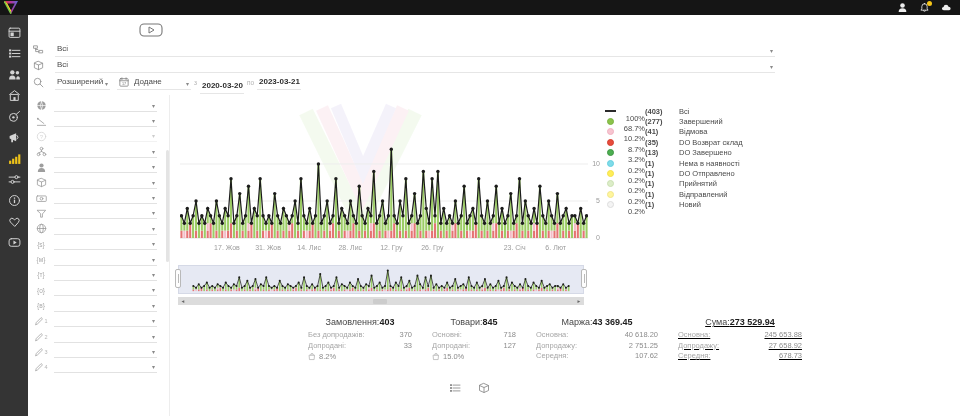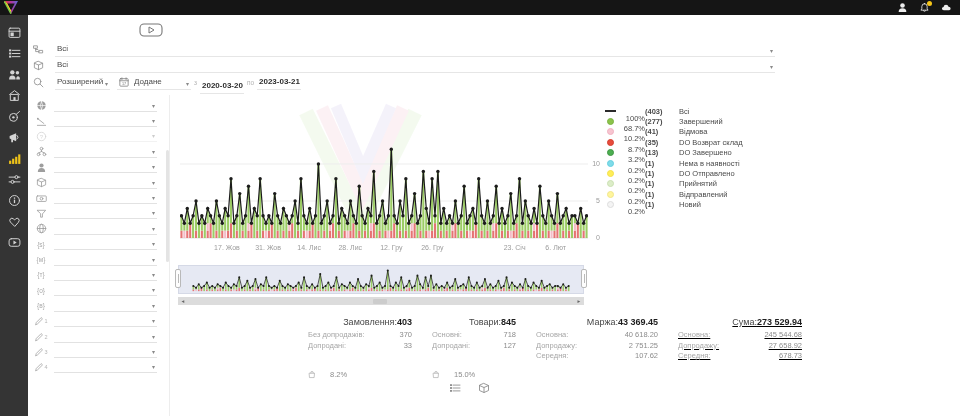--- a/index.html
+++ b/index.html
@@ -51,25 +51,25 @@
   .lg-lab{margin-left:6px;}
   
   .brush{position:absolute;left:178px;top:265px;width:406px;height:29px;background:#e6e9f3;border:1px solid #d5d9e6;box-sizing:border-box;z-index:2;}
   .b-handle{position:absolute;top:269px;width:6px;height:19px;background:#fdfdfd;border:1px solid #b9b9b9;border-radius:2px;z-index:3;cursor:ew-resize;box-sizing:border-box;}
   .b-handle:after{content:"";position:absolute;left:1.5px;top:4px;width:1px;height:9px;background:#b9b9b9;}
   .hscroll{position:absolute;left:178px;top:297px;width:406px;height:8px;background:#dcdcdc;z-index:2;}
   .hs-arrow{position:absolute;top:0;width:8px;height:8px;font-size:5.5px;color:#666;display:flex;align-items:center;justify-content:center;cursor:pointer;}
   .hs-notch{position:absolute;left:195px;top:1.5px;width:14px;height:5px;background:#cccccc;border-radius:1px;}
   
   .stats{position:absolute;left:308px;top:317px;display:flex;gap:20px;z-index:2;}
-  .sg-head{display:flex;justify-content:flex-end;font-size:9px;color:#474747;margin-bottom:3px;}
+  .sg-head{display:flex;justify-content:center;font-size:9px;color:#474747;margin-bottom:3px;}
   .sg-head b{color:#1d1d1d;font-weight:bold;}
   .sg-row{display:flex;justify-content:space-between;font-size:7.5px;color:#a6a6a6;line-height:10.5px;}
   .sg-row span:last-child{color:#8c8c8c;}
-  .sg-badge{display:flex;align-items:center;gap:14px;font-size:7.5px;color:#8c8c8c;margin-top:19px;}
+  .sg-badge{display:flex;align-items:center;gap:3px;font-size:7.5px;color:#8c8c8c;margin-top:1px;}
   
   .foot-toggles{position:absolute;left:449px;top:382px;display:flex;gap:17px;z-index:2;}
   .ft{cursor:pointer;}
 </style>
 </head>
 <body>
 
 <div id="app">
 
   <div class="topbar">
@@ -1401,21 +1401,21 @@
           <span>107.62</span>
         </div>
       </div>
       <div style="width: 124px; text-decoration: underline;">
         <div class="sg-head">
           <span>Сума:</span>
           <b>273 529.94</b>
         </div>
         <div class="sg-row">
           <span>Основна:</span>
-          <span>245 544.68</span>
+          <span>245 653.88</span>
         </div>
         <div class="sg-row">
           <span>Допродажу:</span>
           <span>27 658.92</span>
         </div>
         <div class="sg-row">
           <span>Середня:</span>
           <span>678.73</span>
         </div>
       </div>

